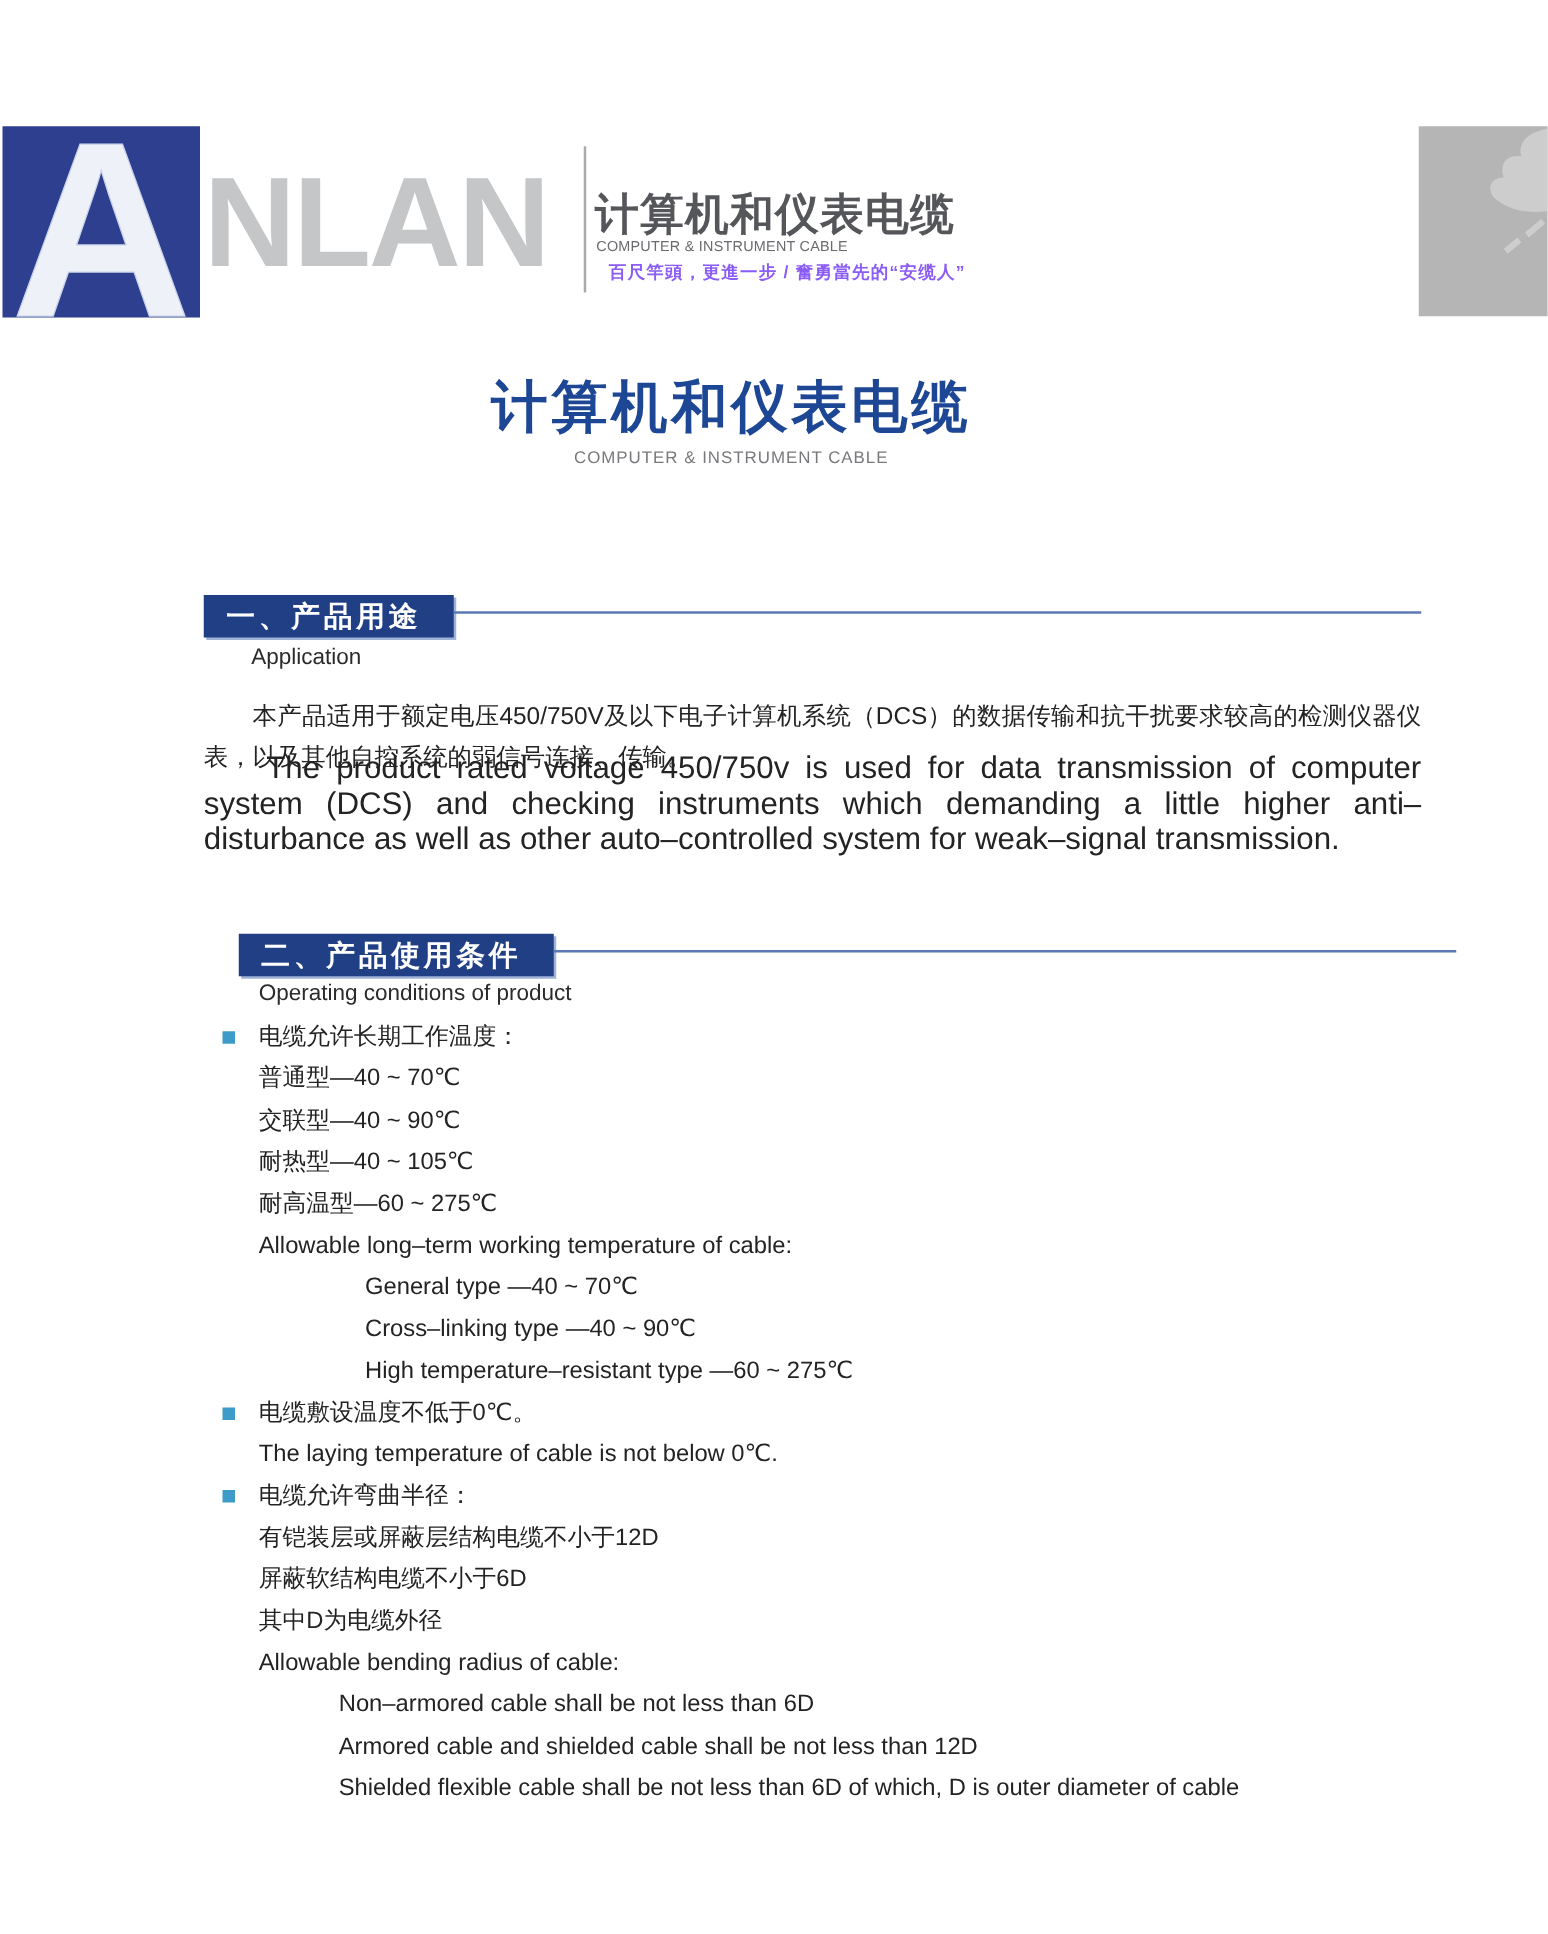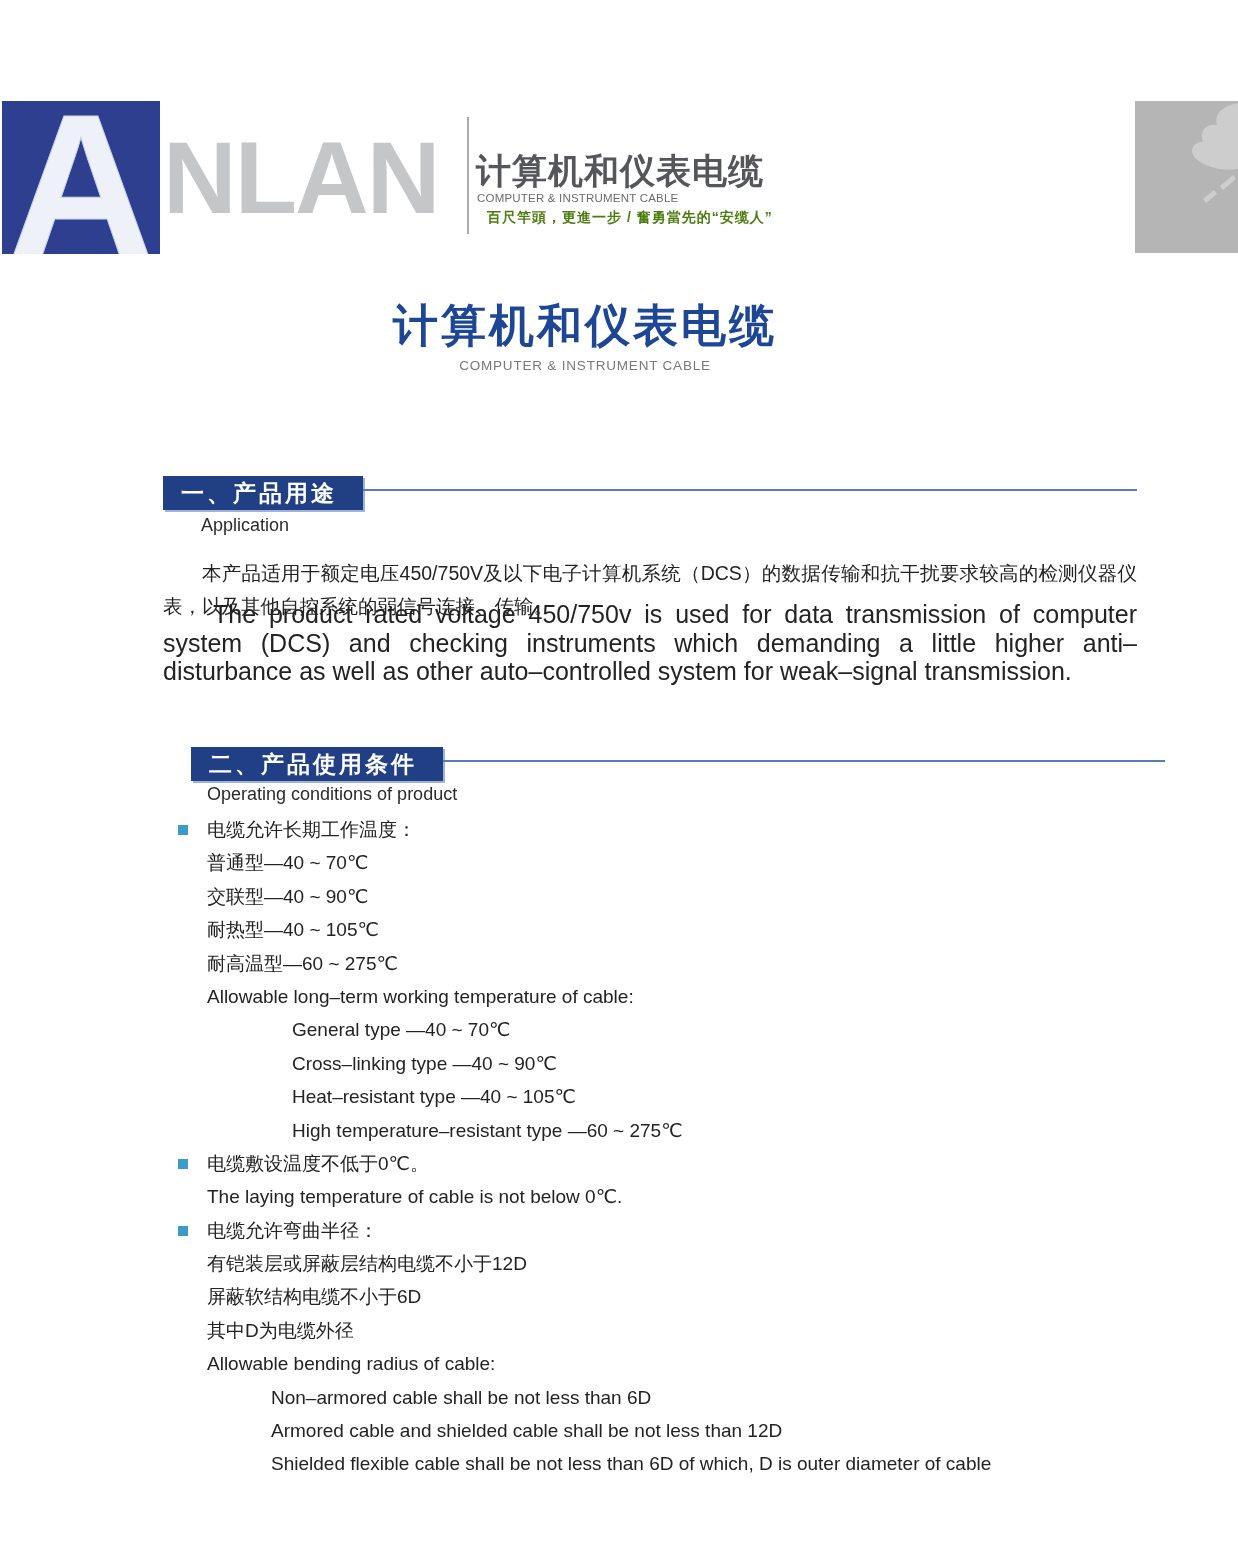--- a/index.html
+++ b/index.html
@@ -12,21 +12,21 @@
   
   .logo-box{left:2px;top:101px;width:158px;height:153px;background:#2d3f8e;
     overflow:hidden;display:flex;align-items:center;justify-content:center;}
   .logo-a{font-weight:bold;font-size:200px;line-height:150px;padding-top:14px;
     color:#eef1f8;-webkit-text-stroke:1px #c9d2ea;}
   .logo-rest{left:163px;top:128px;font-size:102px;line-height:100px;font-weight:bold;
     color:#c5c6c8;letter-spacing:-2px;}
   .hdr-divider{left:467px;top:117px;width:2px;height:117px;background:#a8aaad;}
   .hdr-cn{left:476px;top:148px;font-size:35px;font-weight:bold;color:#55565a;letter-spacing:1px;}
   .hdr-en{left:477px;top:192px;font-size:11.5px;color:#6a6b6e;letter-spacing:0.2px;}
-  .hdr-slogan{left:487px;top:209px;font-size:14px;font-weight:bold;color:#4d7c0f;letter-spacing:1px;}
+  .hdr-slogan{left:487px;top:209px;font-size:14px;font-weight:bold;color:#8b5cf6;letter-spacing:1px;}
   .corner-box{left:1135px;top:101px;width:103px;height:152px;background:#b5b5b5;overflow:hidden;}
 
   
   .main-title{left:0;top:296px;width:1170px;text-align:center;font-size:45px;
     font-weight:bold;color:#1d4795;letter-spacing:3px;}
   .main-sub{left:0;top:358px;width:1170px;text-align:center;font-size:13.5px;
     color:#77787b;letter-spacing:0.8px;}
 
   
   .sec{left:163px;width:974px;display:flex;align-items:flex-start;justify-content:flex-end;}
@@ -93,21 +93,20 @@
 
 <div class="abs cond-list">
     <div class="row bullet"><span class="sq"></span><span>电缆允许长期工作温度：</span></div>
     <div class="row plain"><span>普通型—40 ~ 70℃</span></div>
     <div class="row plain"><span>交联型—40 ~ 90℃</span></div>
     <div class="row plain"><span>耐热型—40 ~ 105℃</span></div>
     <div class="row plain"><span>耐高温型—60 ~ 275℃</span></div>
     <div class="row plain"><span>Allowable long–term working temperature of cable:</span></div>
     <div class="row type"><span>General type —40 ~ 70℃</span></div>
     <div class="row type"><span>Cross–linking type —40 ~ 90℃</span></div>
-    <div class="row type"><span>Heat–resistant type —40 ~ 105℃</span></div>
     <div class="row type"><span>High temperature–resistant type —60 ~ 275℃</span></div>
     <div class="row bullet"><span class="sq"></span><span>电缆敷设温度不低于0℃。</span></div>
     <div class="row plain"><span>The laying temperature of cable is not below 0℃.</span></div>
     <div class="row bullet"><span class="sq"></span><span>电缆允许弯曲半径：</span></div>
     <div class="row plain"><span>有铠装层或屏蔽层结构电缆不小于12D</span></div>
     <div class="row plain"><span>屏蔽软结构电缆不小于6D</span></div>
     <div class="row plain"><span>其中D为电缆外径</span></div>
     <div class="row plain"><span>Allowable bending radius of cable:</span></div>
     <div class="row radius"><span>Non–armored cable shall be not less than 6D</span></div>
     <div class="row radius"><span>Armored cable and shielded cable shall be not less than 12D</span></div>

